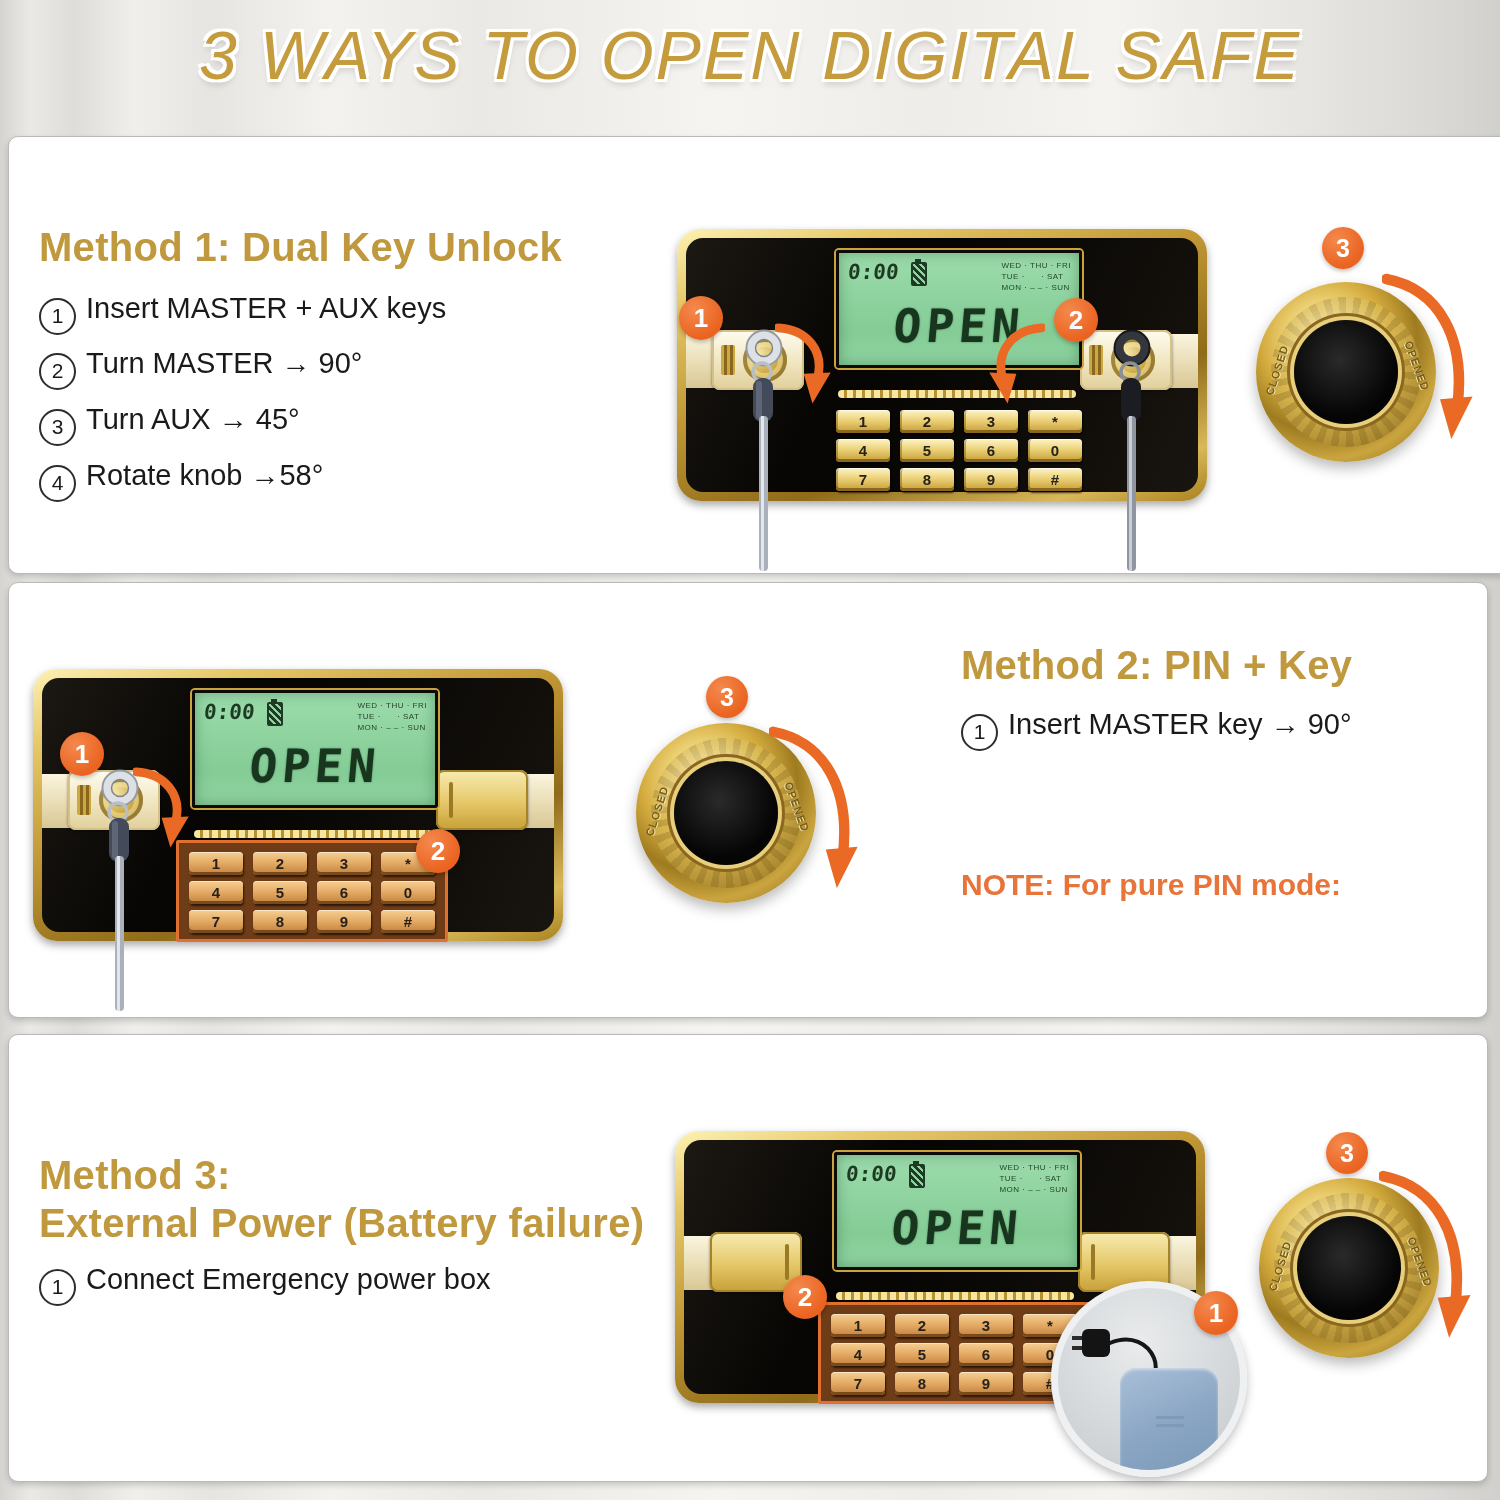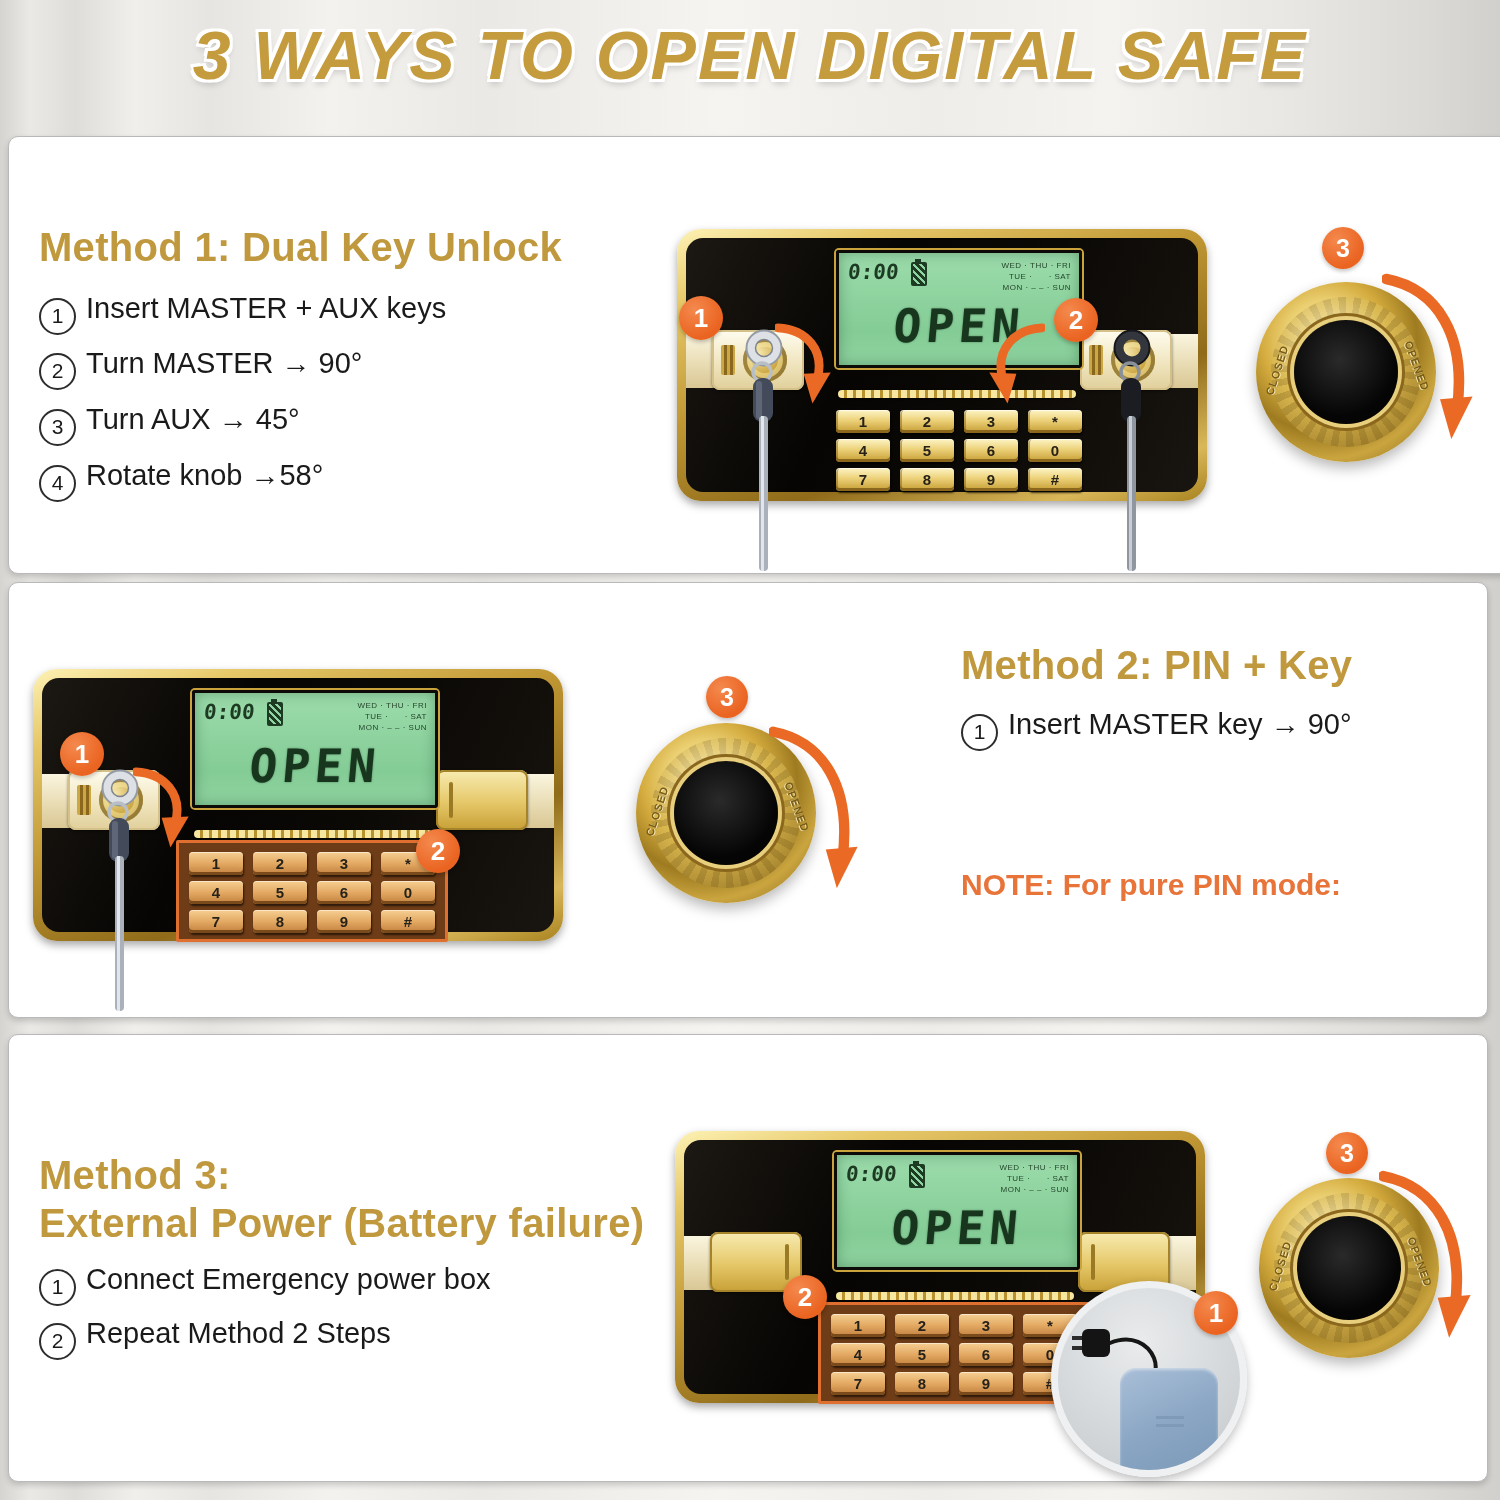--- a/index.html
+++ b/index.html
@@ -1,21 +1,21 @@
 <!DOCTYPE html>
 <html><head>
 <meta charset="utf-8">
 <style>
   html,body{margin:0;padding:0;}
   body{width:1500px;height:1500px;font-family:"Liberation Sans","DejaVu Sans",sans-serif;}
   #stage{position:relative;width:1500px;height:1500px;overflow:hidden;
     background:linear-gradient(90deg,#d6d4d1 0%,#ebe9e6 2%,#dfddda 5%,#f1efec 9%,#e7e5e2 14%,#f4f2ef 22%,#ebe9e6 32%,#f6f4f1 48%,#efedea 62%,#f5f3f0 74%,#e9e7e4 86%,#dcdad7 95%,#d2d0cd 100%);}
   
   .main-title{position:absolute;top:16px;left:0;width:100%;text-align:center;
-    font-size:68px;font-weight:bold;font-style:italic;letter-spacing:2px;color:#C49B3D;
+    font-size:68px;font-weight:normal;font-style:italic;letter-spacing:2px;color:#C49B3D;
     text-shadow:-3px -3px 0 #fff,3px -3px 0 #fff,-3px 3px 0 #fff,3px 3px 0 #fff,0 5px 7px rgba(0,0,0,.18);}
   
   .card{position:absolute;left:8px;width:1478px;background:#fff;border:1px solid #b9b9b9;
     border-radius:10px;box-shadow:0 3px 6px rgba(0,0,0,.18);}
   #card1{top:136px;height:436px;padding-left:27px;}
   #card2{top:582px;height:434px;}
   #card3{top:1034px;height:446px;}
   
   .mh{position:absolute;font-size:40px;font-weight:bold;color:#C0983E;letter-spacing:.3px;white-space:nowrap;}
   .step{position:absolute;font-size:29px;color:#1a1a1a;white-space:nowrap;}
@@ -47,21 +47,21 @@
   .cover.l::after,.cover.r::after{content:"";position:absolute;top:12px;width:4px;height:36px;background:#9a7a24;border-radius:2px;}
   .cover.l::after{right:13px;} .cover.r::after{left:13px;}
   .lcd{position:absolute;left:150px;top:12px;width:240px;height:112px;border-radius:3px;
     background:linear-gradient(180deg,#9cdcab,#84cc96 70%,#8fd3a0);
     border:3px solid #0d0b07;box-shadow:0 0 0 2px #caa33c,inset 0 0 14px rgba(15,60,30,.35);}
   .lcd-time{position:absolute;left:9px;top:7px;font-family:"DejaVu Sans Mono",monospace;
     font-weight:bold;font-size:21px;color:#1d3a22;transform:skewX(-6deg);}
   .lcd-batt{position:absolute;left:72px;top:9px;width:12px;height:20px;border:2px solid #1d3a22;border-radius:2px;
     background:repeating-linear-gradient(45deg,#1d3a22 0 3px,#8fd3a0 3px 5px);}
   .lcd-batt::after{content:"";position:absolute;left:2px;top:-5px;width:6px;height:3px;background:#1d3a22;}
-  .lcd-days{position:absolute;right:8px;top:7px;text-align:right;font-size:8px;line-height:11px;
+  .lcd-days{position:absolute;right:8px;top:7px;text-align:left;font-size:8px;line-height:11px;
     letter-spacing:.5px;color:#24452b;white-space:pre;}
   .lcd-status{position:absolute;left:0;right:0;top:46px;text-align:center;
     font-family:"DejaVu Sans Mono",monospace;font-weight:bold;font-size:46px;letter-spacing:5px;
     color:#17361d;transform:skewX(-5deg);text-shadow:0 0 2px rgba(23,54,29,.55);}
   .gold-strip{position:absolute;left:152px;top:152px;width:238px;height:8px;border-radius:4px;
     background:repeating-linear-gradient(90deg,#f7e6a0 0 6px,#b8912f 6px 9px);box-shadow:0 1px 2px rgba(0,0,0,.65);}
   .keypad{position:absolute;left:150px;top:172px;width:246px;display:grid;
     grid-template-columns:repeat(4,1fr);gap:6px 10px;}
   .key{height:23px;border-radius:4px;display:flex;align-items:center;justify-content:center;
     font-weight:bold;font-size:15px;color:#26221a;
@@ -259,21 +259,20 @@
 
     <div class="mh" style="left:952px;top:60px">Method 2: PIN + Key</div>
     <div class="step" style="left:952px;top:125px"><span class="cnum">1</span><span>Insert MASTER key → 90°</span></div>
     <div class="note-title" style="left:952px;top:285px">NOTE: For pure PIN mode:</div>
   </div>
 
   <div class="card" id="card3">
     <div class="mh" style="left:30px;top:118px">Method 3:</div>
     <div class="mh" style="left:30px;top:166px">External Power (Battery failure)</div>
     <div class="step" style="left:30px;top:228px"><span class="cnum">1</span><span>Connect Emergency power box</span></div>
-    <div class="step" style="left:30px;top:282px"><span class="cnum">2</span><span>Repeat Method 2 Steps</span></div>
 
     <div class="safe" style="left:666px;top:96px">
       <div class="safe-face">
         <div class="band l"></div>
         <div class="band r"></div>
         <div class="cover l"></div>
         <div class="cover r"></div>
         <div class="lcd">
           <div class="lcd-time">0:00</div>
           <div class="lcd-batt"></div>

